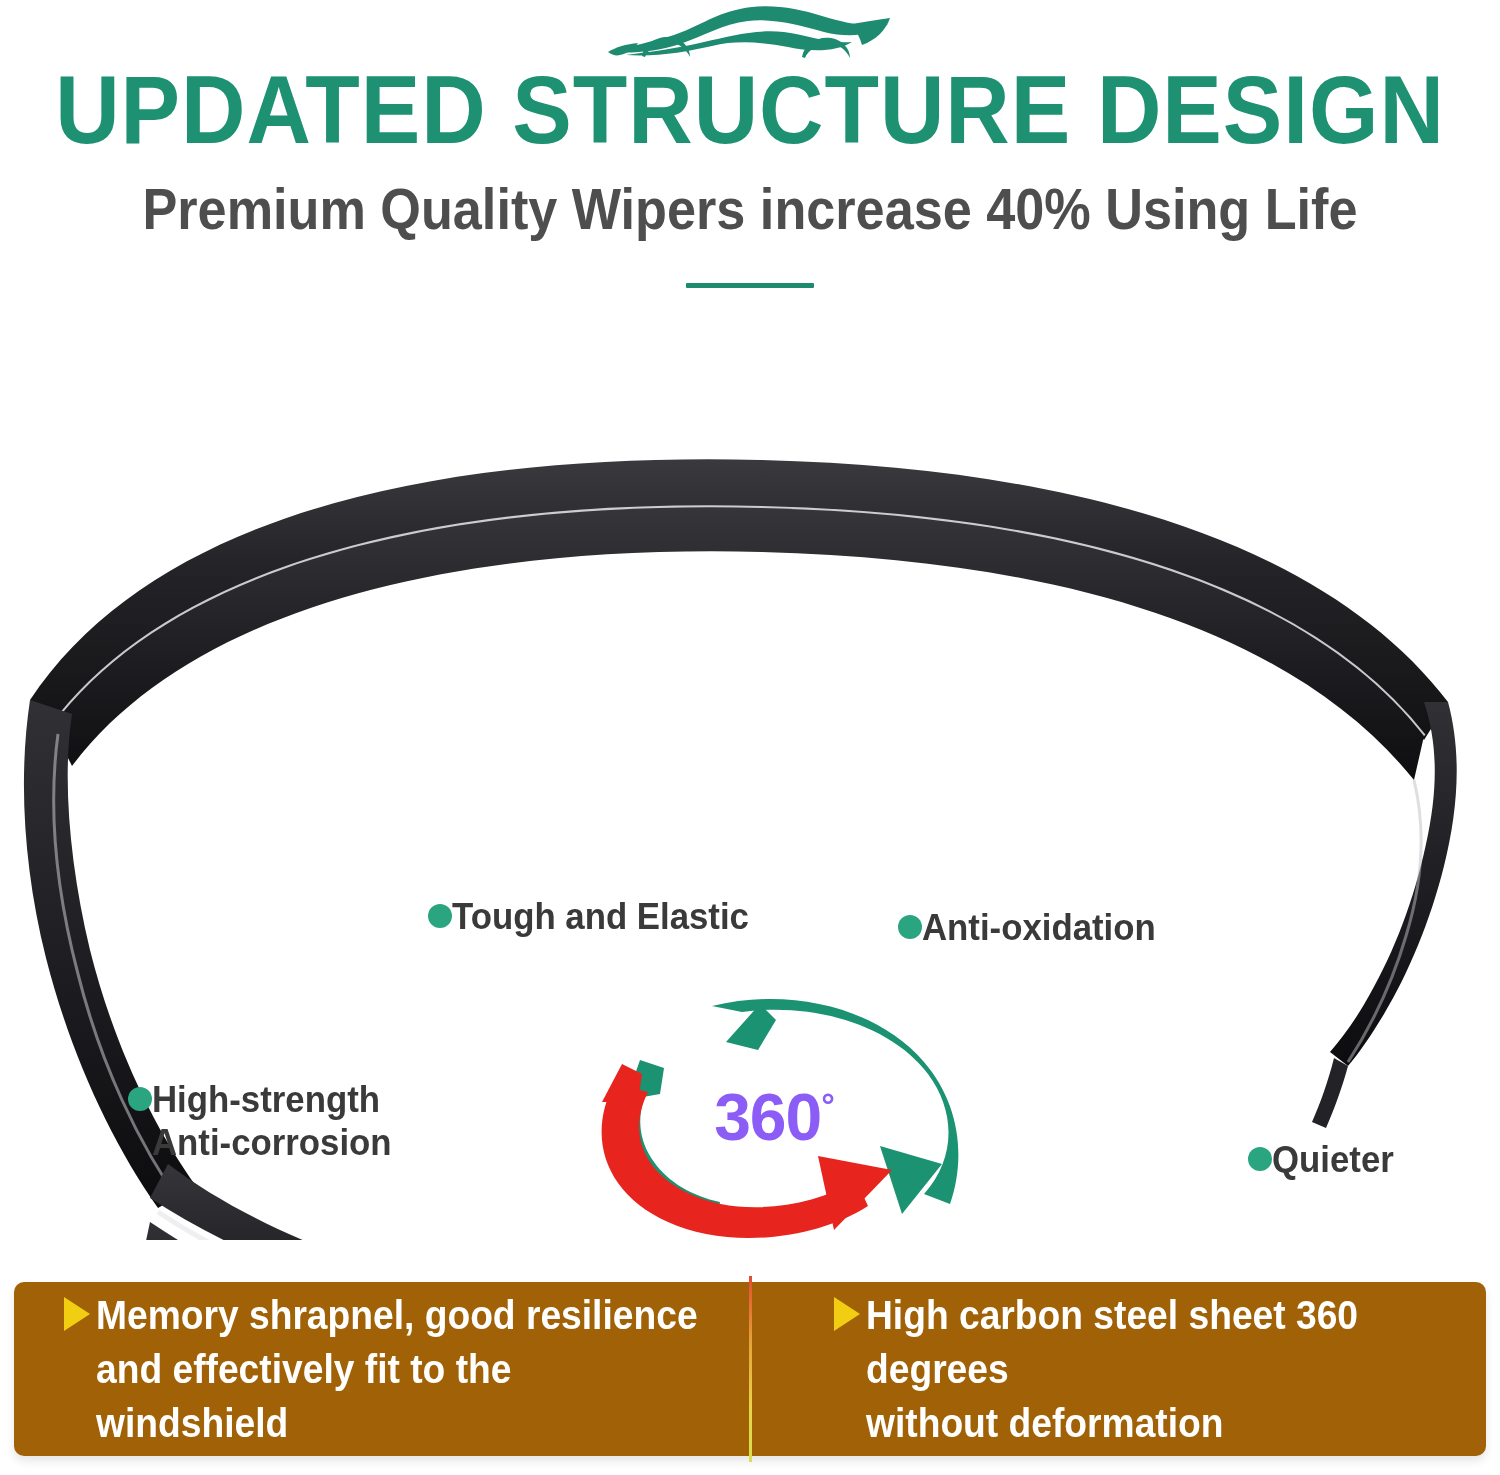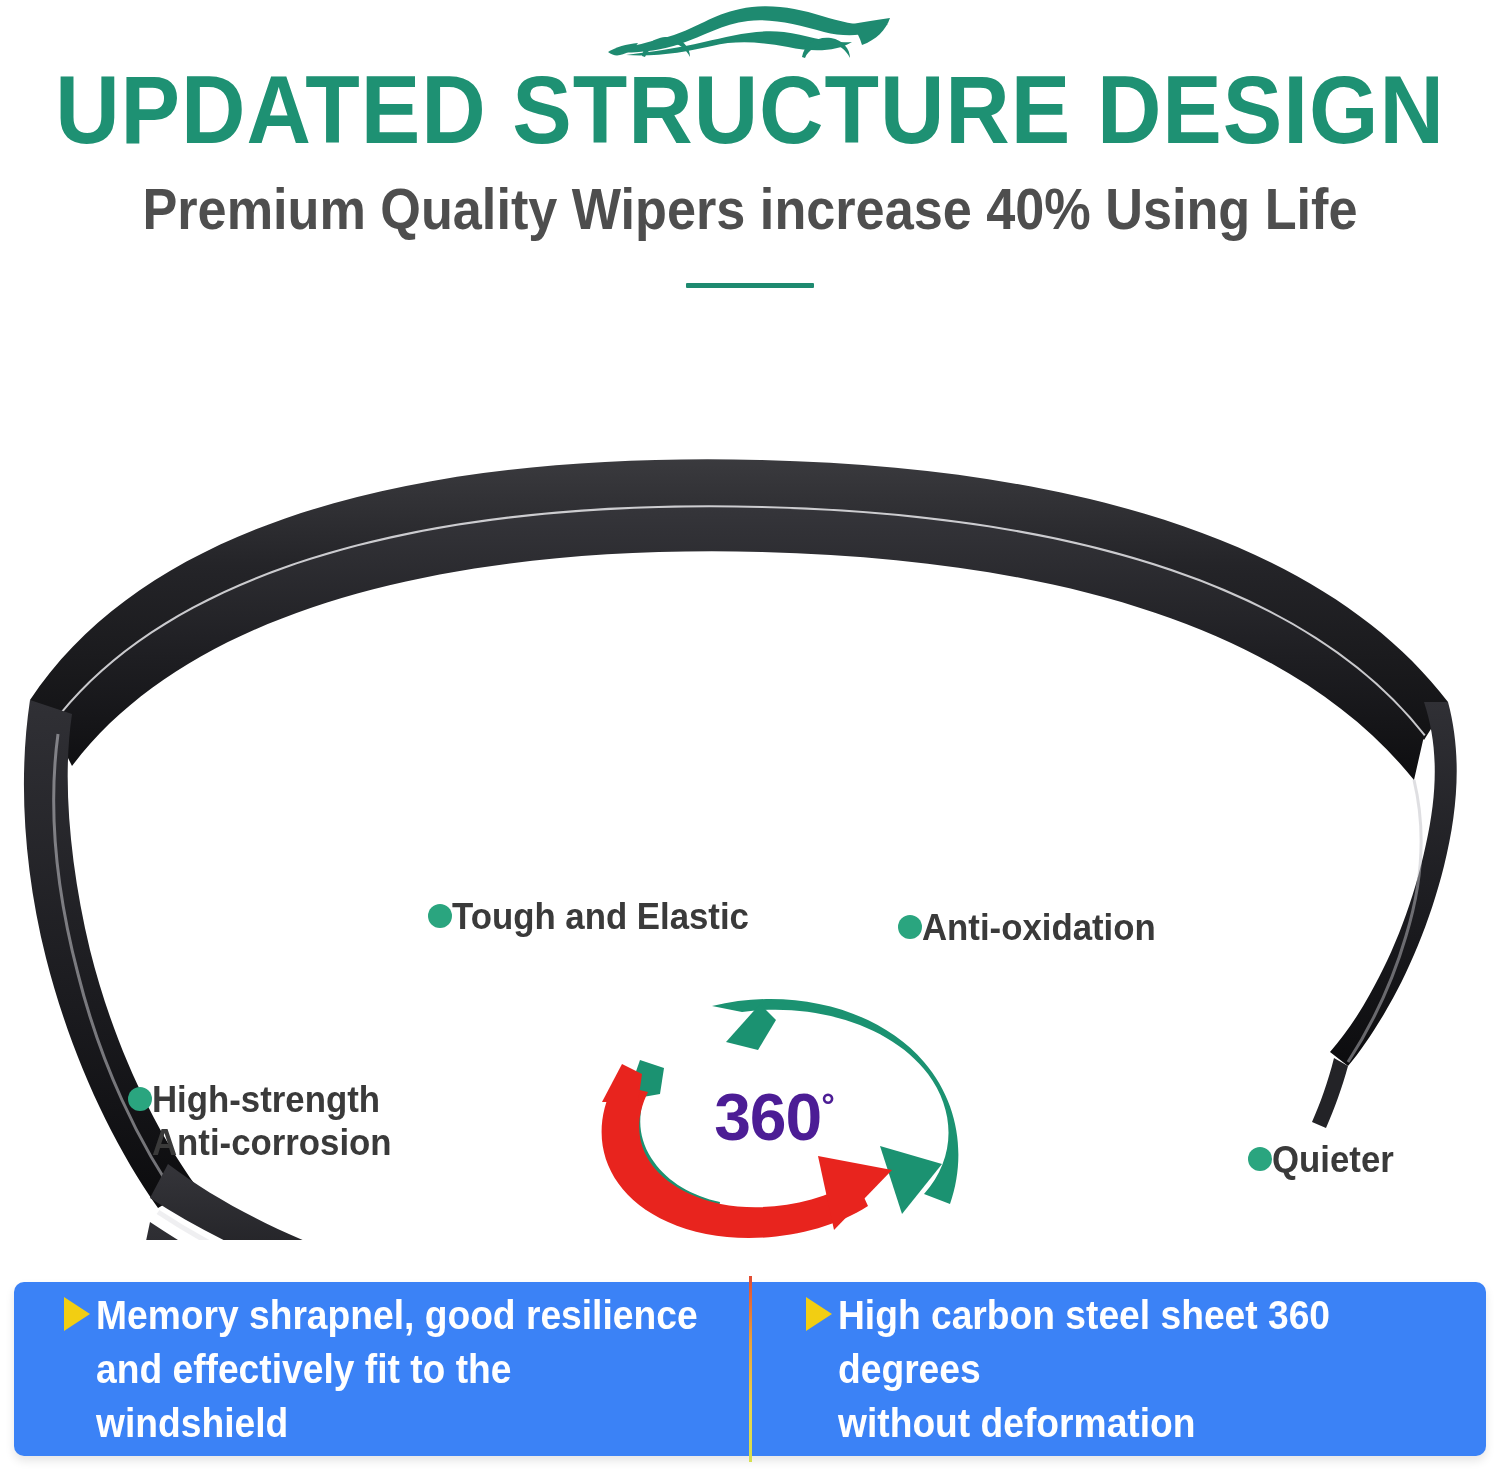--- a/index.html
+++ b/index.html
@@ -94,43 +94,43 @@
     width:388px; height:245px;
   }
   #badge-360-text {
     position:absolute;
     top:762px; left:580px; width:388px;
     text-align:center;
     font-family:"Liberation Sans","DejaVu Sans", sans-serif;
     font-weight:bold;
     font-size:66px;
     line-height:66px;
-    color:#4c1d95;
+    color:#8b5cf6;
     letter-spacing:-1px;
   }
   #badge-360-text .deg { font-size:34px; vertical-align:super; }
 
   
   #banner-strip {
     position:absolute;
     left:14px; top:1282px;
     width:1472px; height:174px;
-    background:#3b82f6;
+    background:#a16207;
     border-radius:10px;
     display:flex;
     box-shadow:0 5px 10px rgba(0,0,0,0.10);
   }
   .banner-half {
     flex:1 1 50%;
     display:flex;
     align-items:center;
     padding:0 0 0 50px;
     position:relative;
   }
-  .banner-half.right { padding-left:56px; }
+  .banner-half.right { padding-left:84px; }
   #banner-divider {
     position:absolute;
     left:50%; top:-6px;
     width:3px; height:186px;
     background:linear-gradient(to bottom,#E24B33 0%, #E8A13A 35%, #E8D44A 70%, #D7E04E 100%);
     transform:translateX(-1px);
   }
   .banner-row {
     display:flex;
     align-items:flex-start;

